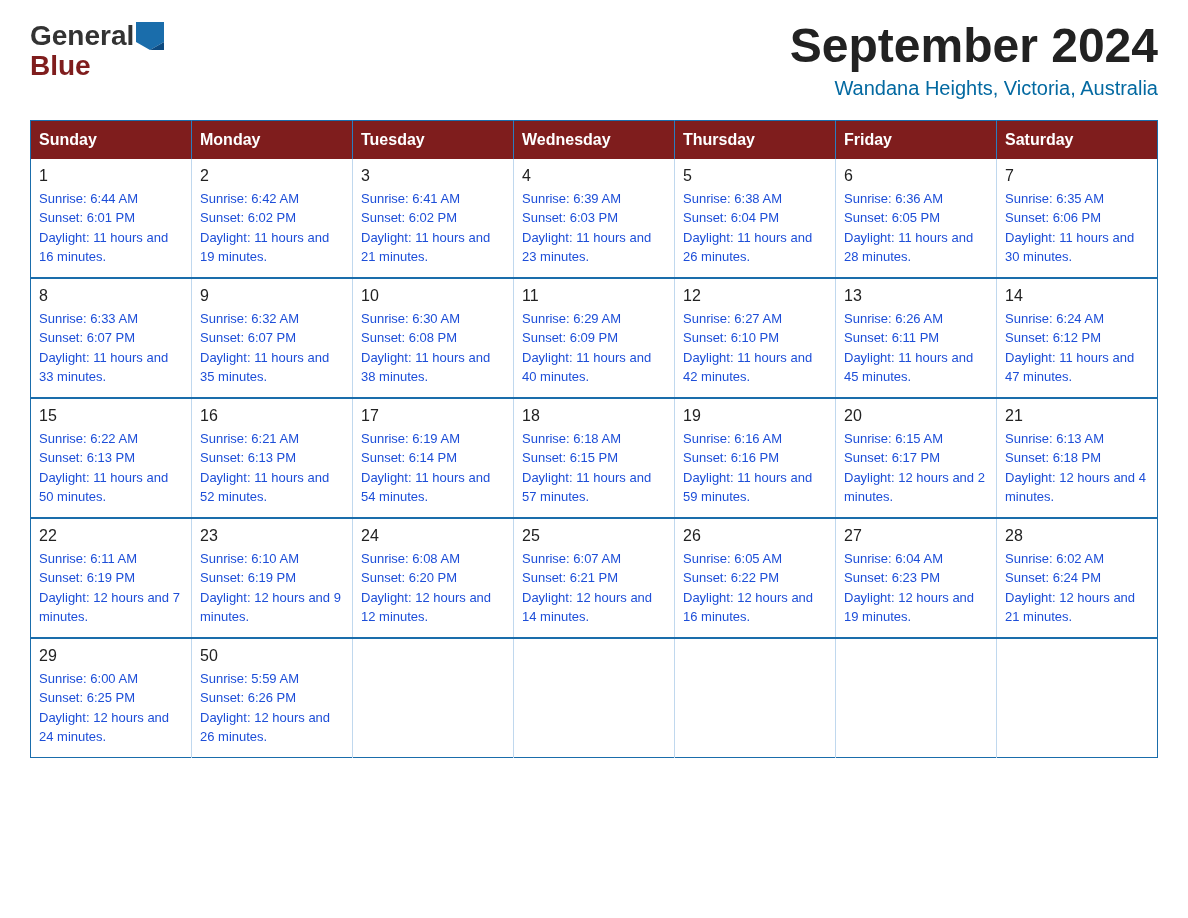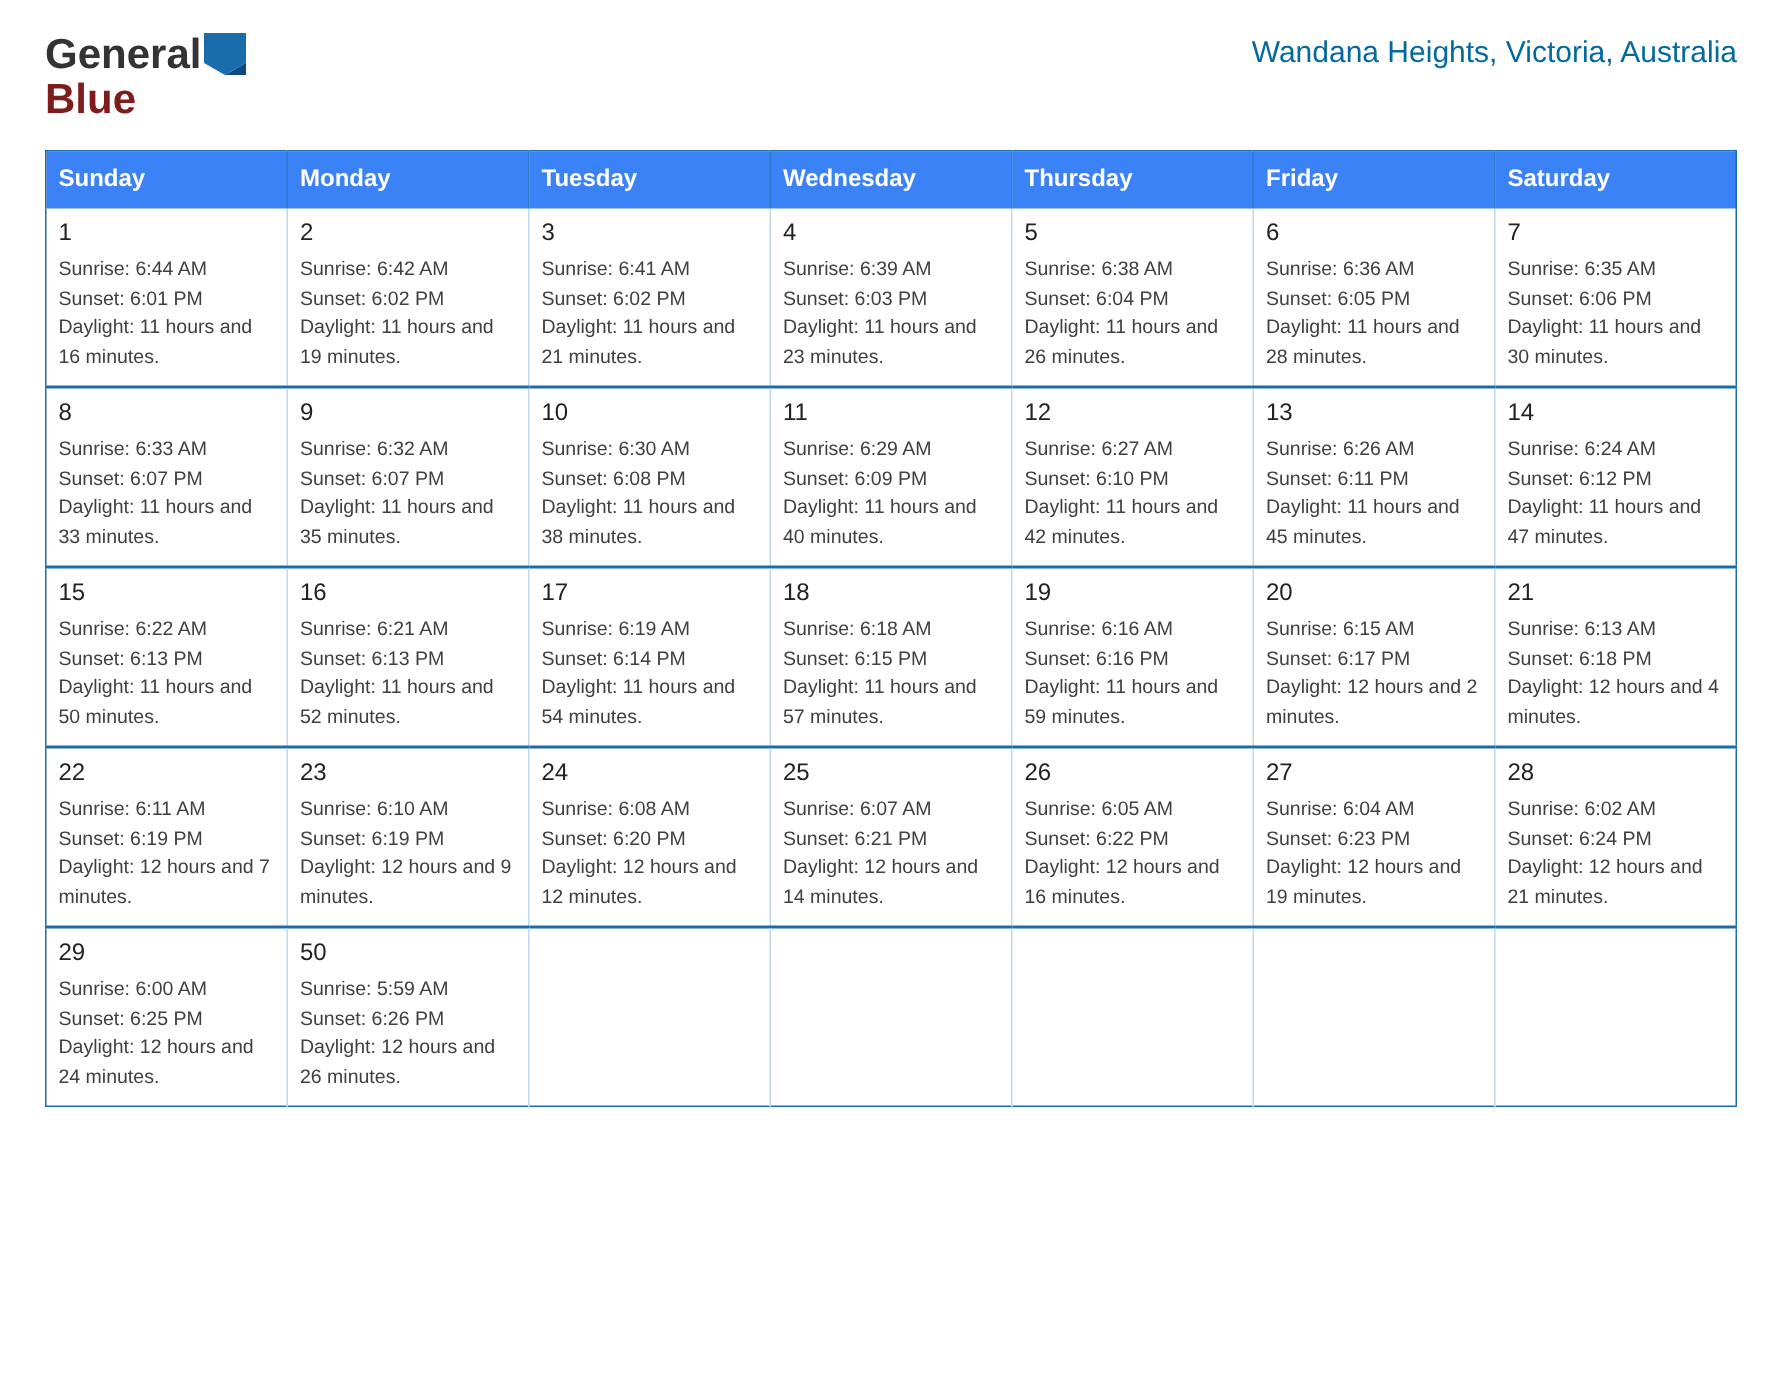--- a/index.html
+++ b/index.html
@@ -44,21 +44,21 @@
       font-size: 20px;
       color: #0369a1;
       margin-top: 4px;
     }
     .calendar {
       width: 100%;
       border-collapse: collapse;
       border: 1.5px solid #1a6dab;
     }
     .calendar thead tr th {
-      background-color: #3b82f6;
+      background-color: #7f1d1d;
       color: #fff;
       font-size: 16px;
       font-weight: bold;
       padding: 10px 8px;
       text-align: left;
       border-right: 1px solid #2a7dc0;
     }
     .calendar thead tr th:last-child {
       border-right: none;
     }
@@ -80,21 +80,21 @@
     }
     .day-number {
       font-size: 16px;
       font-weight: normal;
       color: #222;
       margin-bottom: 4px;
       display: block;
     }
     .day-info {
       font-size: 13px;
-      color: #404040;
+      color: #1d4ed8;
       line-height: 1.5;
     }
     .empty-cell {
       background: #fff;
     }
     .logo-wrapper {
       display: flex;
       flex-direction: column;
       align-items: flex-start;
     }
@@ -111,20 +111,21 @@
     <div class="logo-line">
       <span class="logo-text-general">General</span>
       <svg class="logo-icon" viewBox="0 0 28 28" xmlns="http://www.w3.org/2000/svg">
         <polygon points="0,0 28,0 28,20 14,28 0,20" fill="#1a6dab"></polygon>
         <polygon points="14,28 28,20 28,28" fill="#0d4a80"></polygon>
       </svg>
     </div>
     <span class="logo-text-blue" style="margin-left:0; line-height:1;">Blue</span>
   </div>
   <div class="title-area">
+    <div class="month-title">September 2024</div>
     <div class="location">Wandana Heights, Victoria, Australia</div>
   </div>
 </div>
 
 <table class="calendar">
   <thead>
     <tr>
     <th>Sunday</th>
         <th>Monday</th>
         <th>Tuesday</th>

